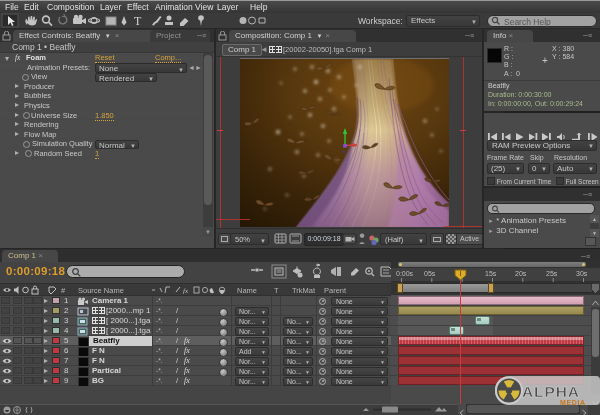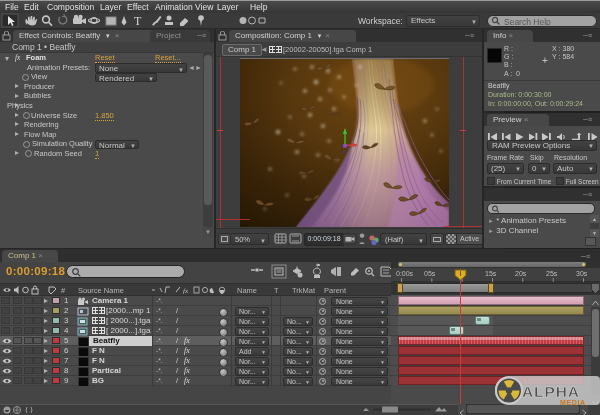--- a/index.html
+++ b/index.html
@@ -164,21 +164,21 @@
     <div style="position:absolute;left:0;top:13px;width:100%;height:11px;background:#404040;border-bottom:1px solid #373737;color:#c8c8c8;font-size:8.5px;line-height:11px;box-sizing:border-box;padding-left:8px;">
       <span style="margin-left:4px">Comp 1 • Beatfly</span>
     </div>
 
     <div id="ecrows" style="position:absolute;left:0;top:24px;width:203px;font-size:8.5px;color:#c8c8c8;">
       <div class="ecr">
           <span class="tri open" style="left:5px"></span>
           <i style="position:absolute;left:15px;font-family:'Liberation Serif',serif;color:#ddd;">fx</i>
           <b style="position:absolute;left:26px;color:#e0e0e0;">Foam</b>
           <span class="orange" style="position:absolute;left:95px;border-bottom:1px dotted #d7a23e;">Reset</span>
-          <span class="orange" style="position:absolute;left:155px;border-bottom:1px dotted #d7a23e;">Reset...</span>
+          <span class="orange" style="position:absolute;left:155px;border-bottom:1px dotted #d7a23e;">Comp...</span>
         </div>
       <div class="ecr">
           <span style="position:absolute;right:113px;">Animation Presets:</span>
         <span class="dd" style="left:95px;top:0.5px;width:92px;height:9.6px;line-height:9px;"><span style="margin-left:3px">None</span><span class="ar" style="top:1.5px">▼</span></span>
         <span style="position:absolute;left:188px;color:#aaa;font-size:7px;">◄►</span>
         </div>
       <div class="ecr">
           <span class="swatch"></span>
           <span style="position:absolute;left:31px;">View</span>
         <span class="dd" style="left:95px;top:0.5px;width:62px;height:9.6px;line-height:9px;"><span style="margin-left:3px">Rendered</span><span class="ar" style="top:1.5px">▼</span></span>
@@ -186,21 +186,21 @@
       <div class="ecr">
           <span class="tri" style="left:15px"></span>
           <span style="position:absolute;left:24px;">Producer</span>
         </div>
       <div class="ecr">
           <span class="tri" style="left:15px"></span>
           <span style="position:absolute;left:24px;">Bubbles</span>
         </div>
       <div class="ecr">
           <span class="tri" style="left:15px"></span>
-          <span style="position:absolute;left:7px;">Physics</span>
+          <span style="position:absolute;left:24px;">Physics</span>
         </div>
       <div class="ecr">
           <span class="tri" style="left:15px"></span>
           <span class="swatch" style="left:23px"></span>
           <span style="position:absolute;left:31px;">Universe Size</span>
           <span class="orange" style="position:absolute;left:95px;border-bottom:1px dotted #d7a23e;">1.850</span>
         </div>
       <div class="ecr">
           <span class="tri" style="left:15px"></span>
           <span style="position:absolute;left:24px;">Rendering</span>
@@ -468,24 +468,20 @@
     <div style="position:absolute;left:20px;top:16px;color:#c6c6c6;font-size:7px;line-height:8.2px;">R :<br>G :<br>B :<br>A :&nbsp; 0</div>
     <div style="position:absolute;left:58px;top:26px;color:#c6c6c6;font-size:10px;">+</div>
     <div style="position:absolute;left:68px;top:16px;color:#c6c6c6;font-size:7px;line-height:8.2px;">X : 380<br>Y : 584</div>
     <div style="position:absolute;left:0;top:51px;width:100%;border-top:1px solid #3a3a3a;"></div>
     <div style="position:absolute;left:4px;top:53px;color:#cdcdcd;font-size:7px;">Beatfly</div>
     <div style="position:absolute;left:4px;top:62px;color:#a9bc8d;font-size:7px;">Duration: 0:00:30:00</div>
     <div style="position:absolute;left:4px;top:71px;color:#a9bc8d;font-size:7px;">In: 0:00:00:00, Out: 0:00:29:24</div>
   </div>
 
   <div class="abs panel" id="prevpanel" style="left:484px;top:113px;width:116px;height:73px;">
-    <div class="tabbar">
-        <div class="tab" style="left:3px;width:50px;">Preview <span style="color:#888">×</span></div>
-        <div class="pmenu">─≡</div>
-      </div>
     <div id="prevbtns" style="position:absolute;left:2px;top:15px;width:112px;height:10px;">
       <svg width="112" height="10">
         <g fill="#c9c9c9">
           <path d="M2 1 h1.8 v8 h-1.8z M11 1 v8 L4.5 5z"></path>
           <path d="M16 1 h1.8 v8 h-1.8z M24.5 1.5 v7 L18.5 5z"></path>
           <path d="M30 1 L37.5 5 L30 9z"></path>
           <path d="M49.5 1 h1.8 v8 h-1.8z M43 1.5 v7 L49 5z"></path>
           <path d="M63 1 h1.8 v8 h-1.8z M56 1 L62.5 5 L56 9z"></path>
           <path d="M71 4 h2 l3 -3 v8 l-3 -3 h-2z"></path>
           <path d="M77.5 3 a3 3 0 0 1 0 4" stroke="#c9c9c9" fill="none" stroke-width="1"></path>

